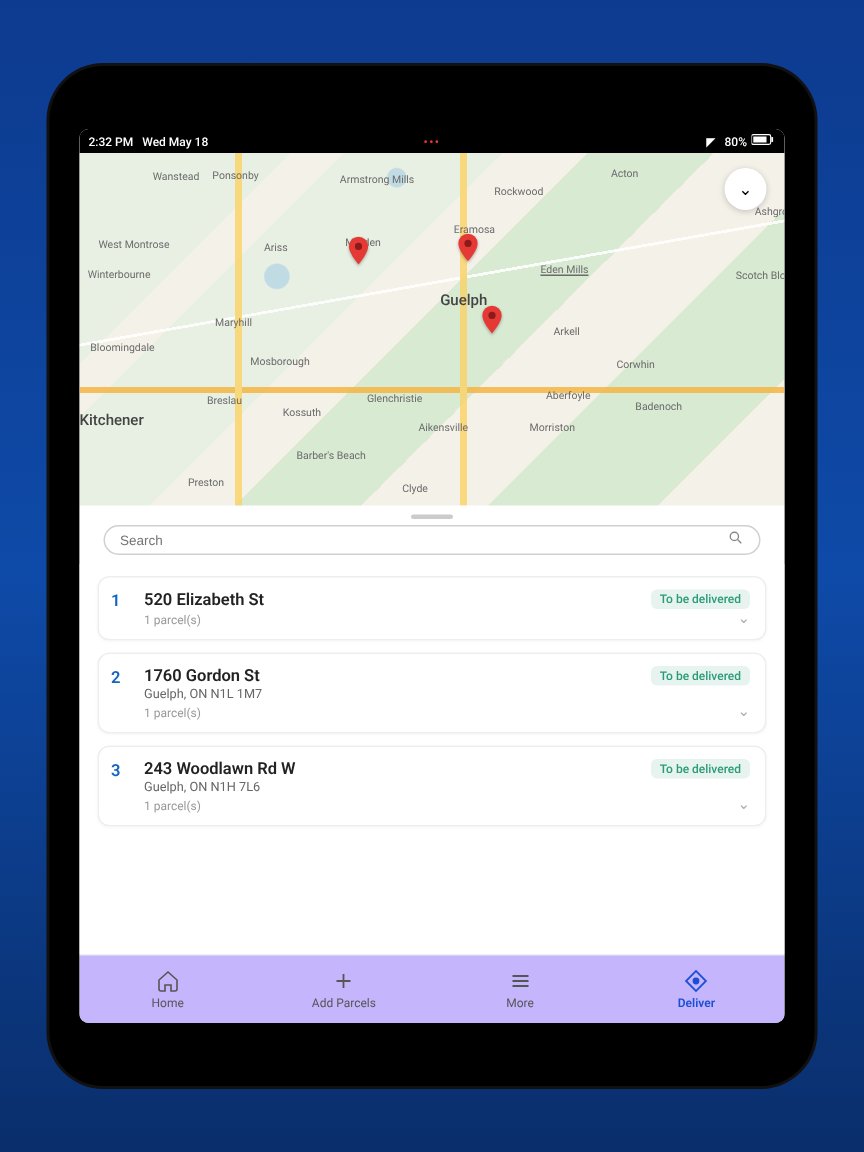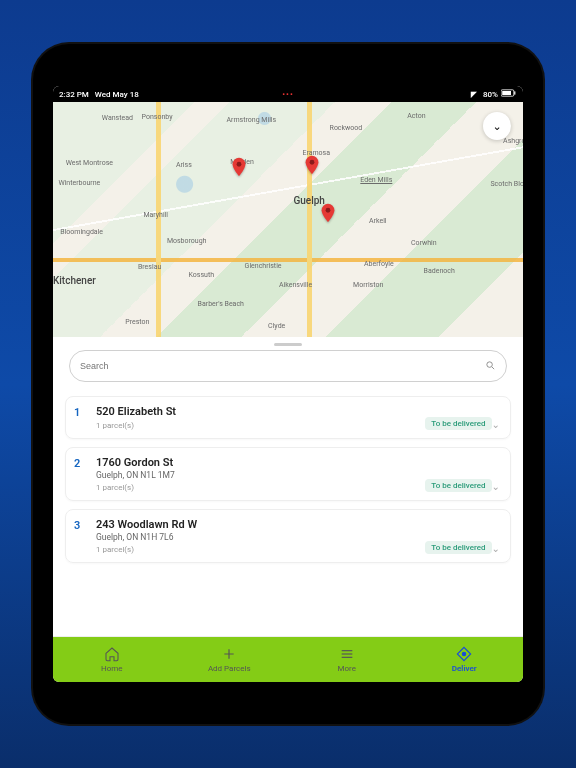--- a/index.html
+++ b/index.html
@@ -102,21 +102,21 @@
   background: #fff;
   display: flex;
   flex-direction: column;
 }
 .search-wrap { padding: 0 16px 6px; }
 .search {
   display: flex;
   align-items: center;
   border: 1px solid #d0d0d0;
   border-radius: 16px;
-  height: 32px;
+  height: 20px;
   padding: 0 10px;
   font-size: 9px;
   color: #888;
 }
 .search-input {
   border: 0;
   flex: 1;
   font-size: 9px;
   outline: none;
   background: transparent;
@@ -155,35 +155,35 @@
   color: #1565c0;
   font-weight: 600;
   font-size: 11px;
   width: 14px;
   padding-top: 1px;
 }
 .card-body { flex:1; }
 .card-title { font-size: 11px; font-weight: 600; color: #222;}
 .card-sub { font-size: 8.5px; color: #666; margin-top: 1px;}
 .card-meta { font-size: 8px; color: #999; margin-top: 3px;}
-.card-right { display:flex; align-items:flex-end; justify-content:space-between; min-width:72px;}
+.card-right { display:flex; flex-direction:column; align-items:flex-end; justify-content:space-between; min-width:72px;}
 .status-chip {
   background: #e7f3ee;
   color: #2a9b79;
   font-size: 8px;
   padding: 2px 6px;
   border-radius: 4px;
   font-weight: 500;
 }
 .chevron { color: #aaa; font-size: 10px;}
 .nav-bar {
   height: 46px;
   display: flex;
   border-top: 1px solid #eee;
-  background: #84cc16;
+  background: #c4b5fd;
 }
 .nav-item {
   flex: 1;
   display: flex;
   flex-direction: column;
   align-items: center;
   justify-content: center;
   gap: 2px;
   font-size: 8px;
   color: #555;

